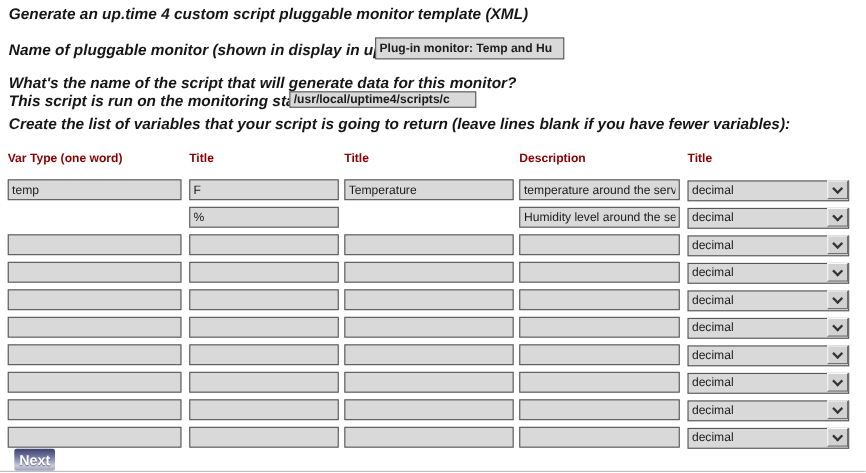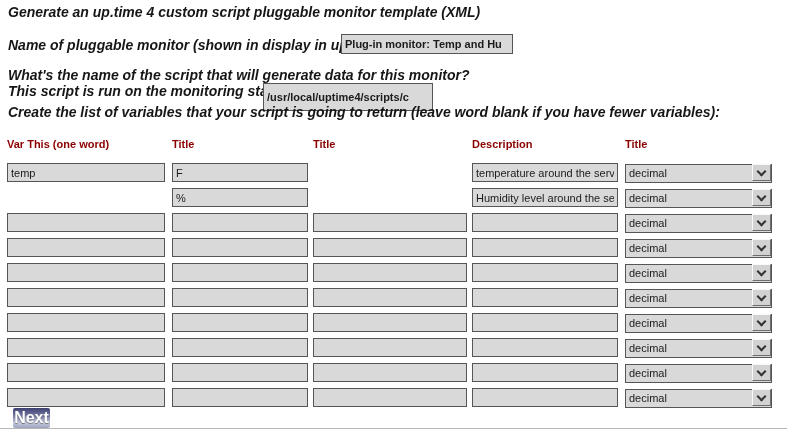--- a/index.html
+++ b/index.html
@@ -17,21 +17,21 @@
   }
   .h1{left:7px}.h2{left:172px}.h3{left:313px}.h4{left:472px}.h5{left:625px}
 
   .tfld{
     position:absolute;box-sizing:border-box;background:var(--field-bg,#d9d9d9);
     border:1px solid var(--field-border,#565656);
     font-family:"Liberation Sans",sans-serif;font-size:11px;color:#1b1b1b;
     padding:0 3px;outline:none;border-radius:0;margin-left:28px;
   }
   #monitor-input{left:313px;top:34px;width:172px;height:20px;font-weight:bold;}
-  #script-input{left:235px;top:83px;width:170px;height:28px;font-weight:bold;}
+  #script-input{left:235px;top:83px;width:170px;height:15px;font-weight:bold;}
 
   #rows-host{position:absolute;left:0;top:163px;width:787px;}
   .row{position:relative;height:19px;margin-bottom:6px;}
   .fld{
     position:absolute;top:0;height:19px;box-sizing:border-box;
     background:var(--field-bg,#d9d9d9);border:1px solid var(--field-border,#565656);
     font-family:"Liberation Sans",sans-serif;font-size:11px;color:#1b1b1b;
     padding:0 3px;outline:none;border-radius:0;
   }
   .c1{left:7px;width:158px}.c2{left:172px;width:136px}
@@ -50,52 +50,53 @@
     display:flex;align-items:center;justify-content:center;pointer-events:none;
   }
   .chev{
     width:5px;height:5px;border-right:2px solid #343434;border-bottom:2px solid #343434;
     transform:rotate(45deg);margin-top:-3px;
   }
   #next-btn{
     position:absolute;left:13px;top:408px;width:37px;height:20px;padding:0;
     border:none;border-radius:2px;cursor:pointer;
     background:linear-gradient(180deg,#3e4170 0%,#6b6f9a 32%,#c6cadc 76%,#9da1bc 100%);
-    color:#ffffff;font-family:"Liberation Sans",sans-serif;font-size:16px;font-weight:bold;
+    color:#ffffff;font-family:"Liberation Sans",sans-serif;font-size:13px;font-weight:bold;
     text-shadow:0 1px 1px rgba(0,0,0,0.45);
   }
   #bottom-rule{
     position:absolute;left:0;top:428px;width:787px;height:0;
     border-top:1px solid #b7b7b7;
   }
 </style>
 </head>
 <body>
 
 <div class="lbl" style="left:8px;top:6px">Generate an up.time 4 custom script pluggable monitor template (XML)</div>
 
 <div class="lbl" style="left:8px;top:39px">Name of pluggable monitor (shown in display in up.time 4):</div>
 <input type="text" class="tfld" id="monitor-input" value="Plug-in monitor: Temp and Hu" style="">
 
 <div class="lbl" style="left:8px;top:69px">What's the name of the script that will generate data for this monitor?</div>
 <div class="lbl" style="left:8px;top:85px">This script is run on the monitoring station:</div>
 <input type="text" class="tfld" id="script-input" value="/usr/local/uptime4/scripts/c" style="">
 
-<div class="lbl" style="left:8px;top:106px">Create the list of variables that your script is going to return (leave word blank if you have fewer variables):</div>
-
-<div class="hdr h1">Var This (one word)</div>
+<div class="lbl" style="left:8px;top:106px">Create the list of variables that your script is going to return (leave lines blank if you have fewer variables):</div>
+
+<div class="hdr h1">Var Type (one word)</div>
 <div class="hdr h2">Title</div>
 <div class="hdr h3">Title</div>
 <div class="hdr h4">Description</div>
 <div class="hdr h5">Title</div>
 
 <div id="rows-host">
   <div class="row">
     <input type="text" class="fld c1" value="temp" style="">
     <input type="text" class="fld c2" value="F" style="">
+    <input type="text" class="fld c3" value="Temperature" style="">
     <input type="text" class="fld c4" value="temperature around the serve" style="">
     <span class="selwrap">
       <select class="sel">
         <option>decimal</option>
       </select>
       <span class="selbtn">
         <span class="chev"></span>
       </span>
     </span>
   </div>

